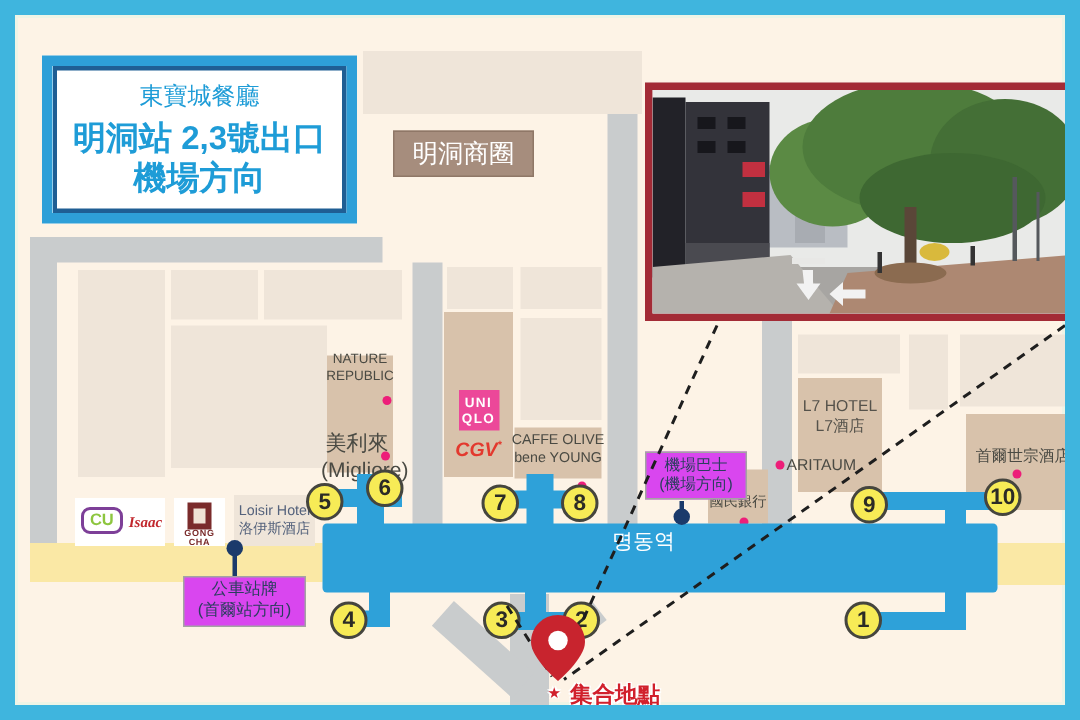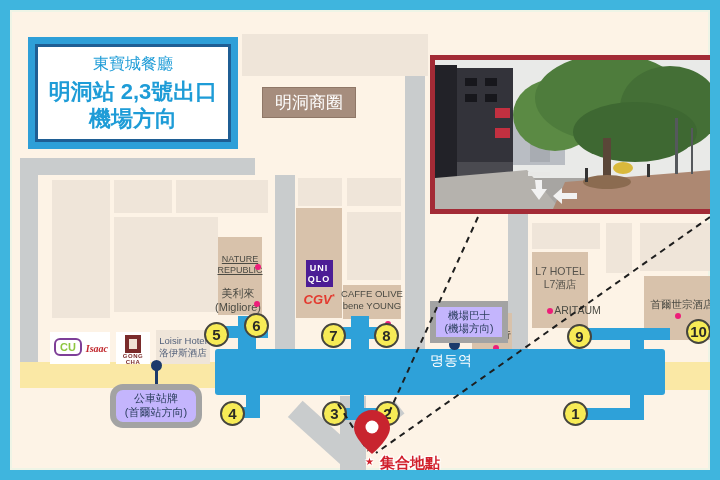--- a/index.html
+++ b/index.html
@@ -19,55 +19,55 @@
   .exit{
     position:absolute;width:25px;height:25px;border-radius:50%;
     background:#F7EB56;border:2px solid #45453E;box-sizing:border-box;
     display:flex;align-items:center;justify-content:center;
     font-size:15px;font-weight:600;color:#2B2B26;z-index:6;
   }
   .pinkdot{width:6px;height:6px;border-radius:50%;background:#ED1E79;display:inline-block;}
   .pinkdot.abs{position:absolute;}
   .navydot{position:absolute;width:11px;height:11px;border-radius:50%;background:#1B3A6B;z-index:5;}
   .navybox{
-    position:absolute;background:#c4b5fd;border:6px solid #a3a3a3;
+    position:absolute;background:#d946ef;border:1px solid #a3a3a3;
     color:#2B3E5E;text-align:center;font-size:11px;line-height:1.25;
     padding:2px 3px;z-index:6;white-space:nowrap;
   }
   .storetext{position:absolute;color:#4A4A43;text-align:center;line-height:1.25;}
   .title-box{
     position:absolute;left:18px;top:27px;width:210px;height:112px;box-sizing:border-box;
     background:#fff;border:7px solid #2E9FD8;box-shadow:inset 0 0 0 3px #1F5E94;
     display:flex;flex-direction:column;align-items:center;justify-content:center;
     z-index:8;text-align:center;
   }
   .title-tag{font-size:16px;color:#1E9CD7;margin-bottom:4px;}
   .title-main{font-size:22px;font-weight:bold;color:#1E9CD7;line-height:1.2;}
   .area-label{
     position:absolute;left:252px;top:77px;width:94px;height:31px;z-index:4;
     background:#A68D7D;border:1px solid #8F7767;box-sizing:border-box;
     color:#fff;font-size:17px;display:flex;align-items:center;justify-content:center;
   }
   .station-bar{position:absolute;left:205px;top:339px;width:450px;height:46px;background:#2EA1D9;border-radius:3px;z-index:4;}
-  .station-name{position:absolute;left:398px;top:341px;width:86px;text-align:center;color:#fff;z-index:5;}
+  .station-name{position:absolute;left:398px;top:341px;width:86px;text-align:left;color:#fff;z-index:5;}
   .station-kr{font-size:14px;line-height:1.3;}
   .station-cn{font-size:20px;font-weight:bold;line-height:1.1;}
   .photo{
     position:absolute;left:420px;top:45px;width:289px;height:159px;box-sizing:border-box;
     border:5px solid #A32B36;background:#E9EAE8;z-index:7;
   }
   .meeting-label{
     position:absolute;left:370px;top:444px;z-index:9;
     font-size:15px;font-weight:bold;color:#D1202C;white-space:nowrap;
     text-shadow:-1px -1px 0 #fff,1px -1px 0 #fff,-1px 1px 0 #fff,1px 1px 0 #fff;
   }
   .meeting-star{position:absolute;left:355px;top:446px;color:#D1202C;font-size:10px;z-index:9;
     text-shadow:-1px -1px 0 #fff,1px -1px 0 #fff,-1px 1px 0 #fff,1px 1px 0 #fff;}
   .overlay-svg{position:absolute;left:0;top:0;width:720px;height:480px;z-index:8;pointer-events:none;}
-  .uniqlo-badge{width:27px;height:27px;background:#4c1d95;color:#fff;font-weight:bold;
+  .uniqlo-badge{width:27px;height:27px;background:#ec4899;color:#fff;font-weight:bold;
     font-size:9px;line-height:1.2;letter-spacing:1px;display:flex;flex-direction:column;
     align-items:center;justify-content:center;margin:0 auto;}
   .cgv{color:#E3392E;font-weight:bold;font-style:italic;font-size:13px;margin-top:5px;}
   .cu-badge{display:inline-block;background:#fff;border:2px solid #7D3F98;border-radius:6px;
     color:#8DC63F;font-weight:bold;font-size:11px;padding:1px 4px;}
   .isaac{color:#C1272D;font-weight:bold;font-size:10px;font-family:"Liberation Serif",serif;font-style:italic;}
   .cup{width:13px;height:8px;background:#C1272D;border-radius:0 0 5px 5px;margin:0 auto 1px auto;}
   .gongcha-badge{width:16px;height:18px;background:#7A2B2B;margin:0 auto;display:flex;align-items:center;justify-content:center;}
   .gongcha-badge span{display:block;width:8px;height:10px;background:#F0E2D4;}
   .gongcha-text{font-size:6px;color:#7A2B2B;font-weight:bold;letter-spacing:0.5px;}
@@ -103,26 +103,26 @@
 
   <div class="bldg tan" style="left:208px;top:227px;width:44px;height:78px;"></div>
   <div class="bldg tan" style="left:286px;top:198px;width:46px;height:110px;"></div>
   <div class="bldg tan" style="left:333px;top:275px;width:58px;height:34px;"></div>
   <div class="bldg tan" style="left:462px;top:303px;width:40px;height:36px;"></div>
   <div class="bldg tan" style="left:522px;top:242px;width:56px;height:76px;"></div>
   <div class="bldg tan" style="left:634px;top:266px;width:76px;height:64px;"></div>
   <div class="bldg white" style="left:40px;top:322px;width:60px;height:32px;"></div>
   <div class="bldg white" style="left:106px;top:322px;width:34px;height:32px;"></div>
 
-  <div class="storetext" style="left:206px;top:244px;width:48px;font-size:9px;text-decoration:underline;">
+  <div class="storetext" style="left:206px;top:224px;width:48px;font-size:9px;">
     <span>NATURE</span><br>
     <span>REPUBLIC</span>
   </div>
   <div class="pinkdot abs" style="left:245px;top:254px;"></div>
-  <div class="storetext" style="left:204px;top:277px;width:48px;font-size:11px;">
+  <div class="storetext" style="left:204px;top:277px;width:48px;font-size:14px;">
     <span>美利來</span><br>
     <span>(Migliore)</span>
   </div>
   <div class="pinkdot abs" style="left:244px;top:291px;"></div>
 
   <div class="abs" style="left:286px;top:250px;width:46px;text-align:center;">
     <div class="uniqlo-badge">
       <span>UNI</span>
       <span>QLO</span>
     </div>
@@ -157,21 +157,21 @@
   <div class="storetext" style="left:460px;top:307px;width:44px;font-size:9.5px;">
     <span>KB</span><br>
     <span>國民銀行</span>
   </div>
   <div class="pinkdot abs" style="left:483px;top:335px;"></div>
 
   <div class="storetext" style="left:520px;top:255px;width:60px;font-size:10.5px;color:#55524B;">
     <span>L7 HOTEL</span><br>
     <span>L7酒店</span>
   </div>
-  <div class="storetext" style="left:532px;top:294px;width:64px;font-size:10.5px;">
+  <div class="storetext" style="left:502px;top:294px;width:64px;font-size:10.5px;">
     <span class="pinkdot" style="vertical-align:middle;margin-right:1px;"></span><span>ARITAUM</span>
   </div>
   <div class="storetext" style="left:632px;top:288px;width:80px;font-size:10.5px;">
     <span>首爾世宗酒店</span>
   </div>
   <div class="pinkdot abs" style="left:665px;top:303px;"></div>
 
   <div class="station-bar"></div>
   <div class="station-name">
     <div class="station-kr">명동역</div>
@@ -188,29 +188,29 @@
   <div class="blue" style="left:236px;top:384px;width:14px;height:24px;"></div>
   <div class="blue" style="left:226px;top:397px;width:24px;height:11px;"></div>
   <div class="blue" style="left:330px;top:398px;width:50px;height:12px;"></div>
   <div class="blue" style="left:340px;top:384px;width:14px;height:17px;"></div>
 
   <div class="exit" style="left:194px;top:312px;">5</div>
   <div class="exit" style="left:234px;top:303px;">6</div>
   <div class="exit" style="left:311px;top:313px;">7</div>
   <div class="exit" style="left:364px;top:313px;">8</div>
   <div class="exit" style="left:557px;top:314px;">9</div>
-  <div class="exit" style="left:676px;top:309px;text-align:right;">10</div>
+  <div class="exit" style="left:646px;top:309px;text-align:right;">10</div>
   <div class="exit" style="left:210px;top:391px;">4</div>
   <div class="exit" style="left:312px;top:391px;">3</div>
   <div class="exit" style="left:365px;top:391px;">2</div>
   <div class="exit" style="left:553px;top:391px;">1</div>
 
   <div class="navydot" style="left:141px;top:350px;"></div>
   <div class="abs" style="left:145px;top:358px;width:3px;height:18px;background:#1B3A6B;"></div>
-  <div class="navybox" style="left:100px;top:374px;width:74px;border-radius:13px;">
+  <div class="navybox" style="left:112px;top:374px;width:74px;">
     <span>公車站牌</span><br>
     <span>(首爾站方向)</span>
   </div>
   <div class="navybox" style="left:420px;top:291px;width:60px;font-size:10.5px;">
     <span>機場巴士</span><br>
     <span>(機場方向)</span>
   </div>
   <div class="abs" style="left:443px;top:324px;width:3px;height:8px;background:#1B3A6B;"></div>
   <div class="navydot" style="left:439px;top:329px;"></div>
 

